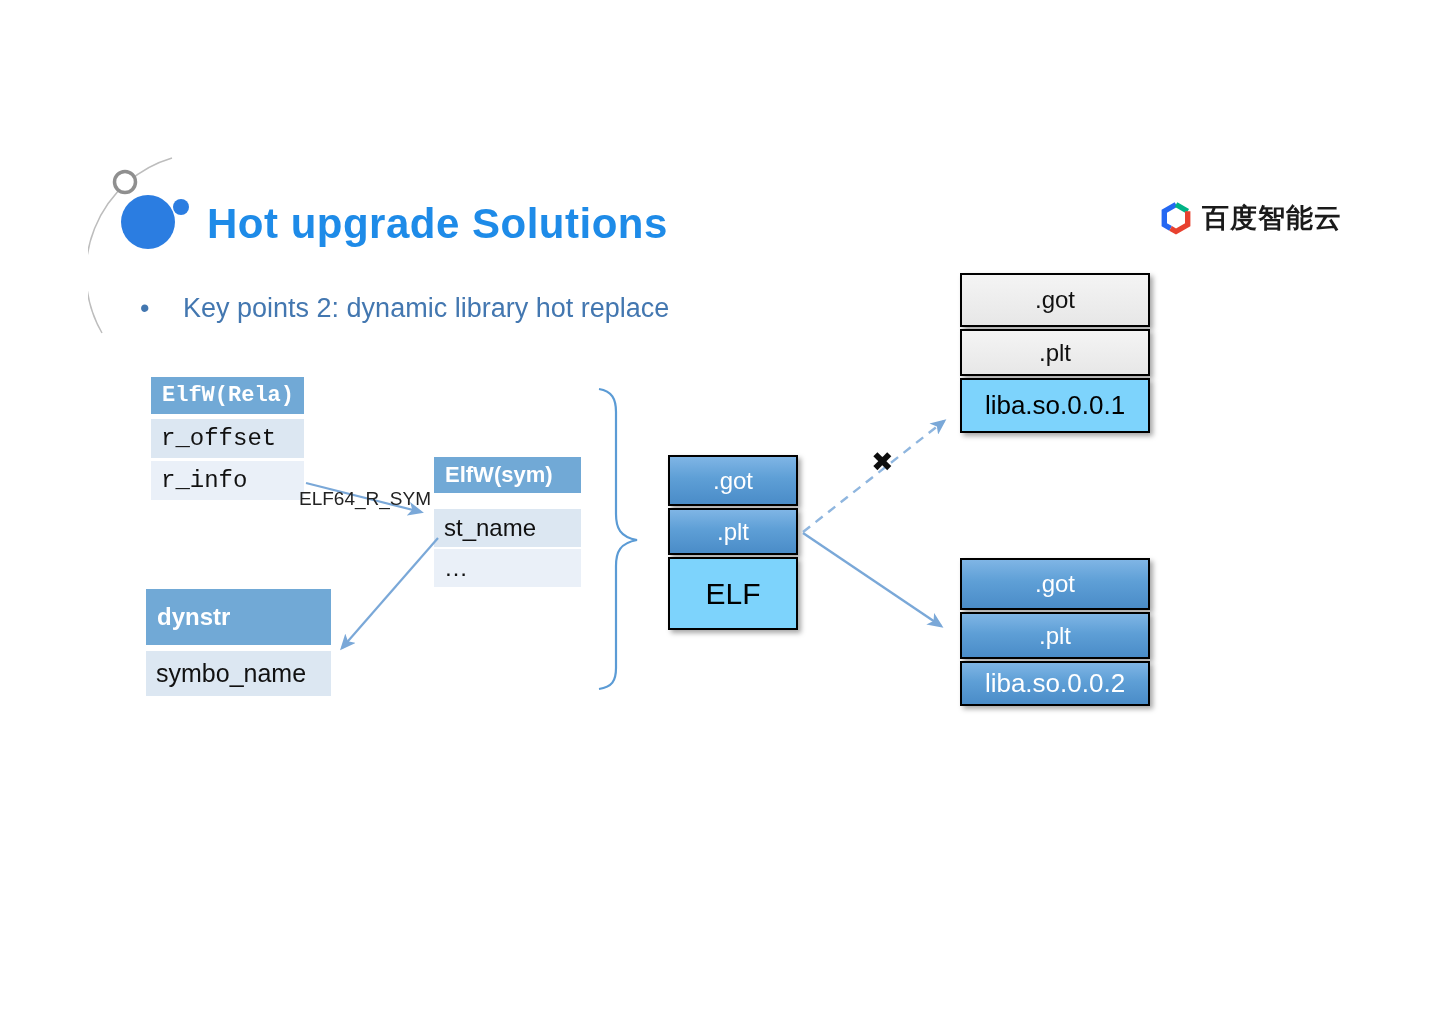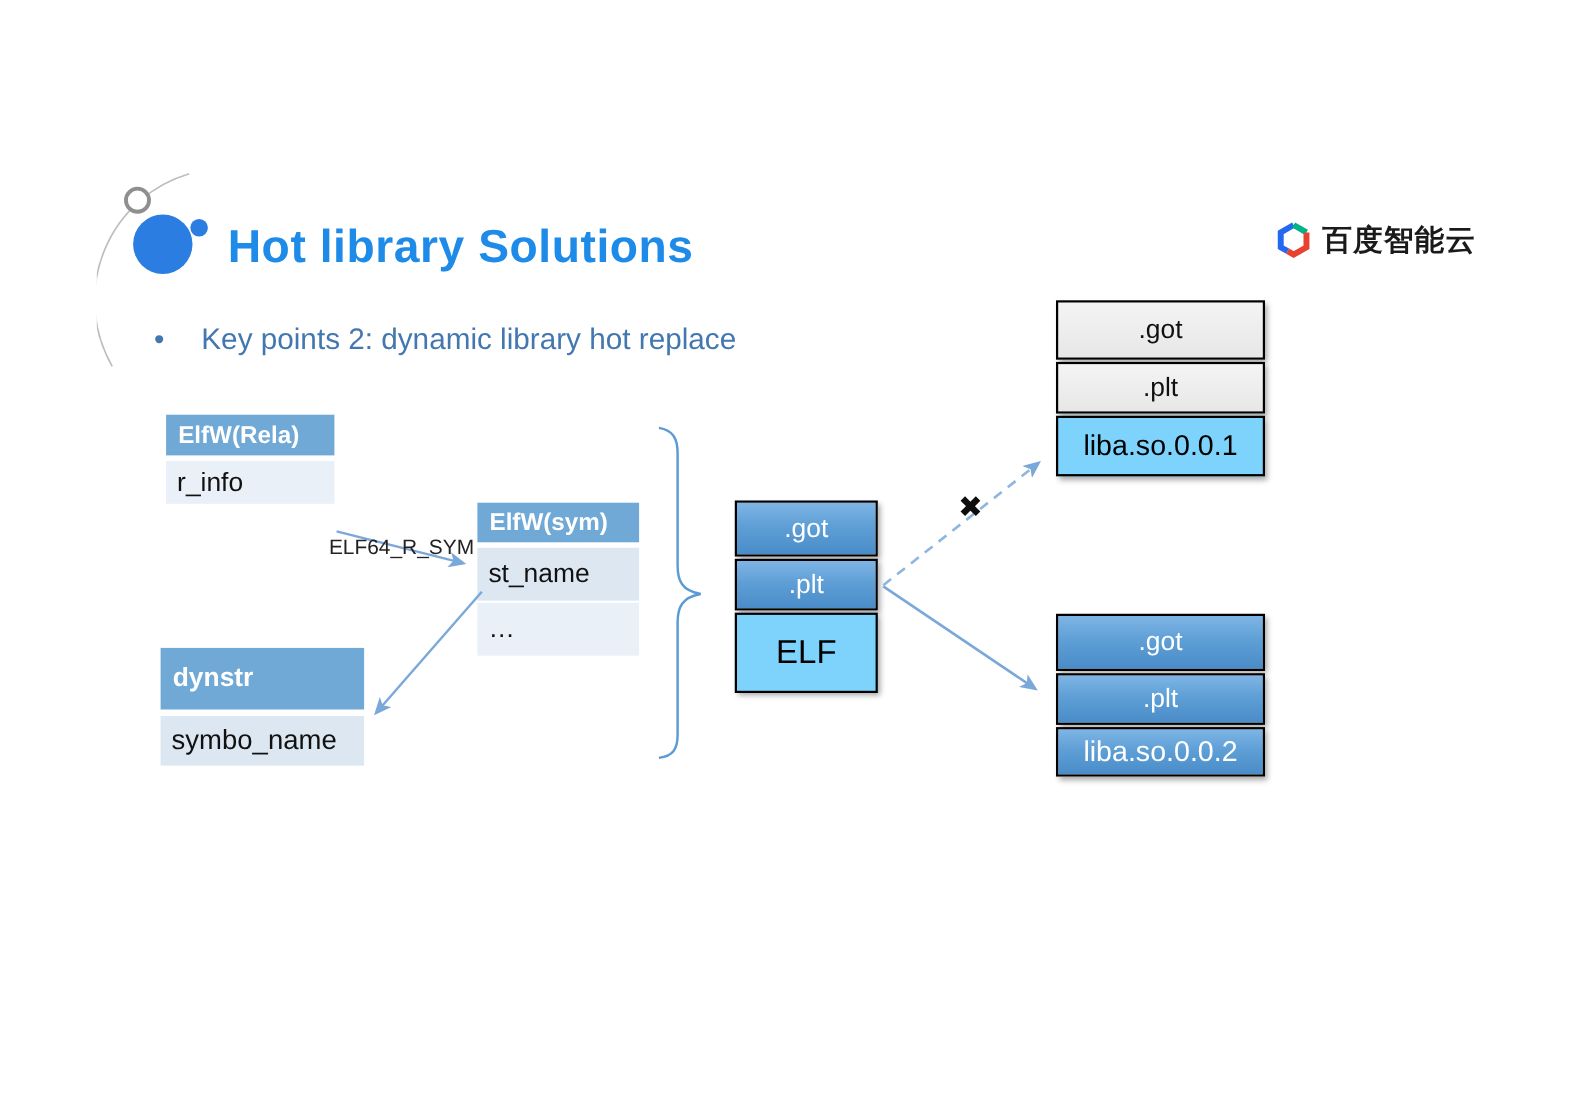--- a/index.html
+++ b/index.html
@@ -23,26 +23,26 @@
   .bullet-text { font-size:27px; color:#4377B0; }
   
   .tbl { position:absolute; }
   .tbl-header {
     background:#71A9D6; color:#fff; font-weight:bold;
     padding-left:11px; display:flex; align-items:center;
   }
   .tbl-row { color:#111; padding-left:10px; display:flex; align-items:center; }
   .row-a { background:#DCE7F2; }
   .row-b { background:#EAF0F8; }
-  #tbl-rela { left:151px; top:377px; width:153px; }
+  #tbl-rela { left:151px; top:377px; width:153px;font-family:Liberation Mono, monospace; }
   #tbl-rela .tbl-header { height:37px; font-size:22px; margin-bottom:5px; }
   #tbl-rela .tbl-row { height:39px; font-size:24px; margin-bottom:3px; }
   #tbl-sym { left:434px; top:457px; width:147px; }
-  #tbl-sym .tbl-header { height:36px; font-size:22px; margin-bottom:5px; }
-  #tbl-sym .tbl-row { height:48px; font-size:24px; margin-bottom:2px; }
+  #tbl-sym .tbl-header { height:36px; font-size:22px; margin-bottom:16px; }
+  #tbl-sym .tbl-row { height:38px; font-size:24px; margin-bottom:2px; }
   #tbl-dynstr { left:146px; top:589px; width:185px; }
   #tbl-dynstr .tbl-header { height:56px; font-size:24px; margin-bottom:6px; }
   #tbl-dynstr .tbl-row { height:45px; font-size:25px;text-align:right; }
   
   .stack { position:absolute; }
   .cell {
     border:2px solid #000; display:flex; align-items:center; justify-content:center;
     margin-bottom:2px; box-shadow:3px 3px 5px rgba(0,0,0,0.35);
     font-size:24px;
   }
@@ -74,39 +74,40 @@
 
 <div class="slide">
 
   <svg class="deco" width="140" height="200" viewBox="0 0 140 200">
     <path d="M 84 12 A 120 120 0 0 0 14 187" stroke="#BDBDBD" stroke-width="1.5" fill="none"></path>
     <circle cx="37" cy="36" r="10.5" stroke="#8F8F8F" stroke-width="3.5" fill="#fff"></circle>
     <circle cx="60" cy="76" r="27" fill="#2B7DE1"></circle>
     <circle cx="93" cy="61" r="8" fill="#2B7DE1"></circle>
   </svg>
 
-  <div class="page-title">Hot library Solutions</div>
+  <div class="page-title">Hot upgrade Solutions</div>
 
   <div class="logo">
     <svg width="36" height="36" viewBox="0 0 40 40">
       <path d="M20 5 L7 12.5 L7 27.5 L14 31.5" stroke="#2468F2" stroke-width="6" fill="none"></path>
       <path d="M20 5 L33 12.5" stroke="#00B386" stroke-width="6" fill="none"></path>
       <path d="M33 12.5 L33 27.5 L20 35 L14 31.5" stroke="#E8412F" stroke-width="6" fill="none"></path>
       <path d="M20 13 L26 16.5 L26 23.5 L20 27 L14 23.5 L14 16.5 Z" fill="#fff"></path>
     </svg>
     <span class="logo-text">百度智能云</span>
   </div>
 
   <div class="bullet">
     <span class="bullet-marker">•</span>
     <span class="bullet-text">Key points 2: dynamic library hot replace</span>
   </div>
 
   <div class="tbl" id="tbl-rela">
     <div class="tbl-header">ElfW(Rela)</div>
+    <div class="tbl-row row-a">r_offset</div>
     <div class="tbl-row row-b">r_info</div>
   </div>
 
   <div class="tbl" id="tbl-sym">
     <div class="tbl-header">ElfW(sym)</div>
     <div class="tbl-row row-a">st_name</div>
     <div class="tbl-row row-b">…</div>
   </div>
 
   <div class="tbl" id="tbl-dynstr">

